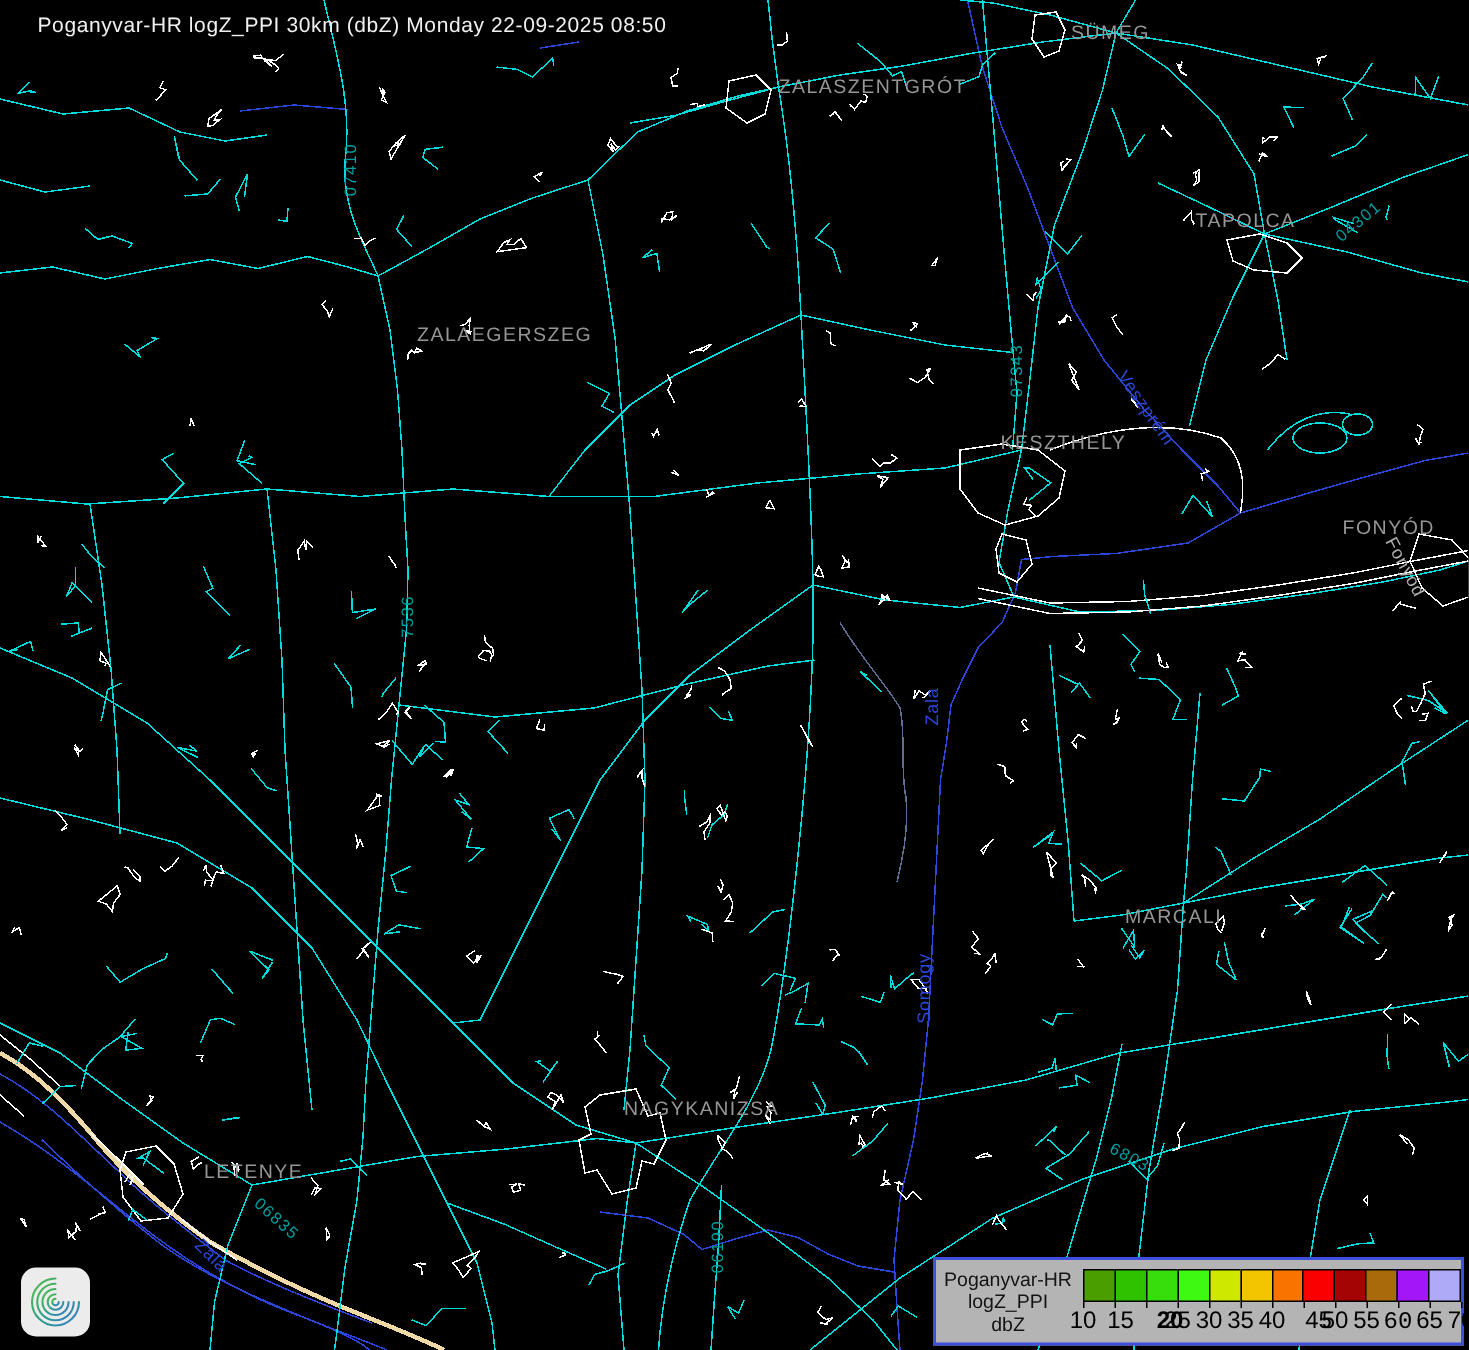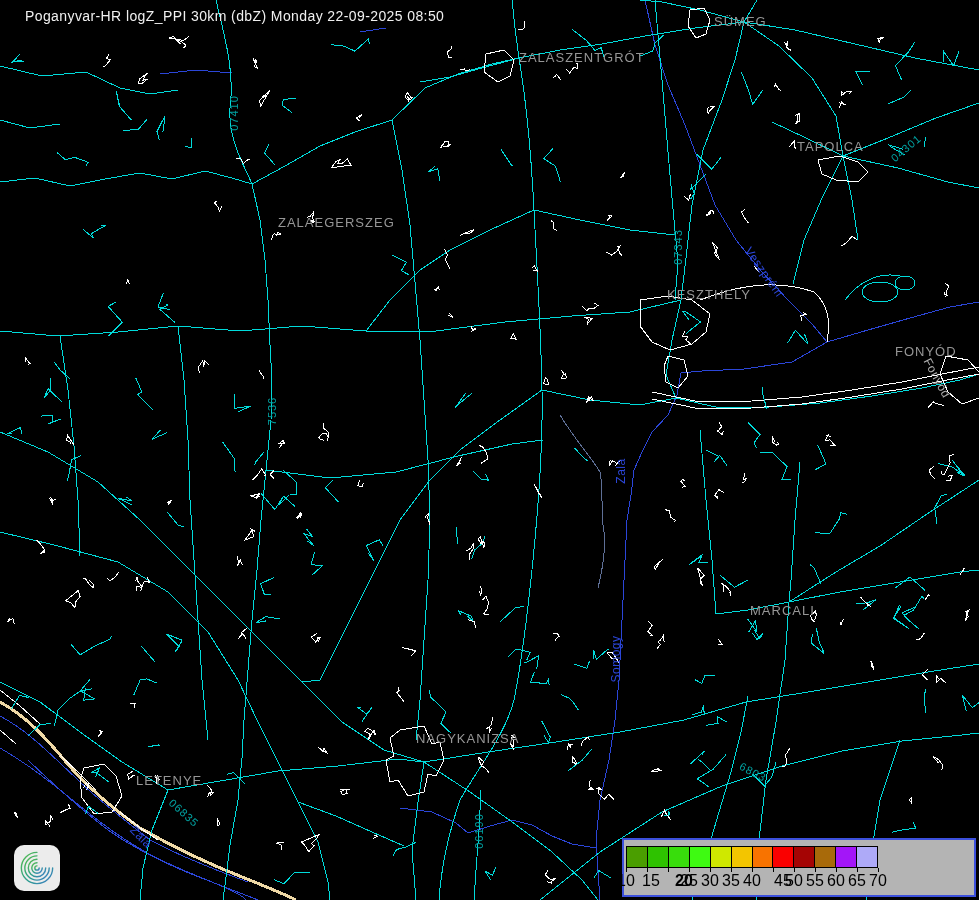--- a/index.html
+++ b/index.html
@@ -405,20 +405,25 @@
   <div class="rlabel road-num" style="left:479px;top:831px;--rot:-90deg">06190</div>
 
   <div class="rlabel region" style="left:621px;top:471px;--rot:-90deg">Zala</div>
   <div class="rlabel region" style="left:616px;top:659px;--rot:-90deg">Somogy</div>
   <div class="rlabel region" style="left:764px;top:272px;--rot:55deg">Veszprém</div>
   <div class="rlabel region" style="left:141px;top:837px;--rot:45deg">Zala</div>
 
   <div class="rlabel misc" style="left:937px;top:378px;--rot:62deg">Fonyód</div>
 
   <div class="legend">
+    <div class="legend-left">
+      <div>Poganyvar-HR</div>
+      <div>logZ_PPI</div>
+      <div>dbZ</div>
+    </div>
     <div class="legend-right">
       <div class="cells">
           <div class="cell" style="background: rgb(74, 158, 0);"></div>
           <div class="cell" style="background: rgb(46, 194, 0);"></div>
           <div class="cell" style="background: rgb(56, 221, 12);"></div>
           <div class="cell" style="background: rgb(62, 250, 18);"></div>
           <div class="cell" style="background: rgb(207, 232, 0);"></div>
           <div class="cell" style="background: rgb(243, 197, 0);"></div>
           <div class="cell" style="background: rgb(248, 115, 0);"></div>
           <div class="cell" style="background: rgb(250, 0, 0);"></div>
@@ -442,21 +447,21 @@
           <div class="ticklabel" style="left: 105px;">35</div>
           <div class="tickmark" style="left: 126px;"></div>
           <div class="ticklabel" style="left: 126px;">40</div>
           <div class="tickmark" style="left: 147px;"></div>
           <div class="ticklabel" style="left: 157px;">45</div>
           <div class="tickmark" style="left: 168px;"></div>
           <div class="ticklabel" style="left: 168px;">50</div>
           <div class="tickmark" style="left: 189px;"></div>
           <div class="ticklabel" style="left: 189px;">55</div>
           <div class="tickmark" style="left: 210px;"></div>
-          <div class="ticklabel" style="left: 210px;">60</div>
+          <div class="ticklabel" style="left: 210px; font-family: Liberation Mono, monospace;">60</div>
           <div class="tickmark" style="left: 231px;"></div>
           <div class="ticklabel" style="left: 231px;">65</div>
           <div class="tickmark" style="left: 252px;"></div>
           <div class="ticklabel" style="left: 252px;">70</div>
         </div>
     </div>
   </div>
 
   <div class="logo">
     <svg width="40" height="40" viewBox="0 0 46 46" style="shape-rendering:auto">

